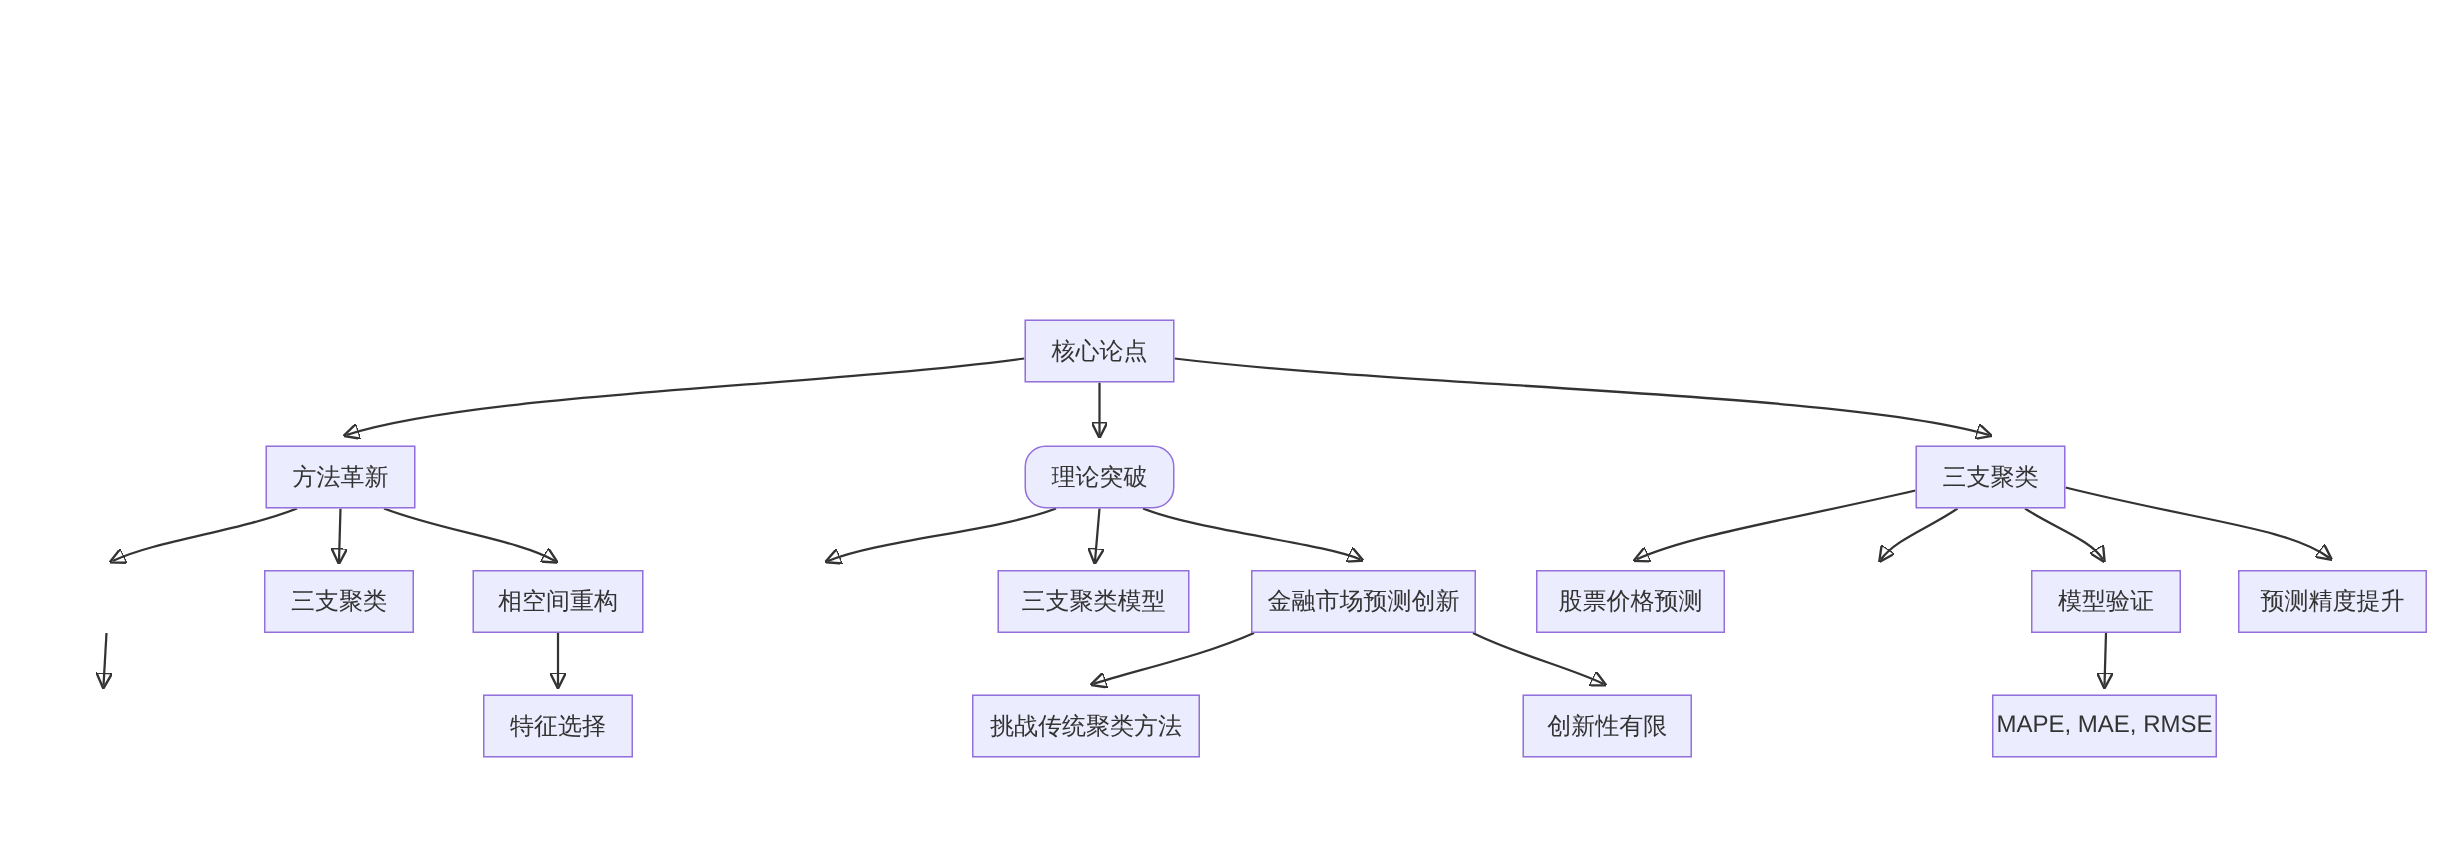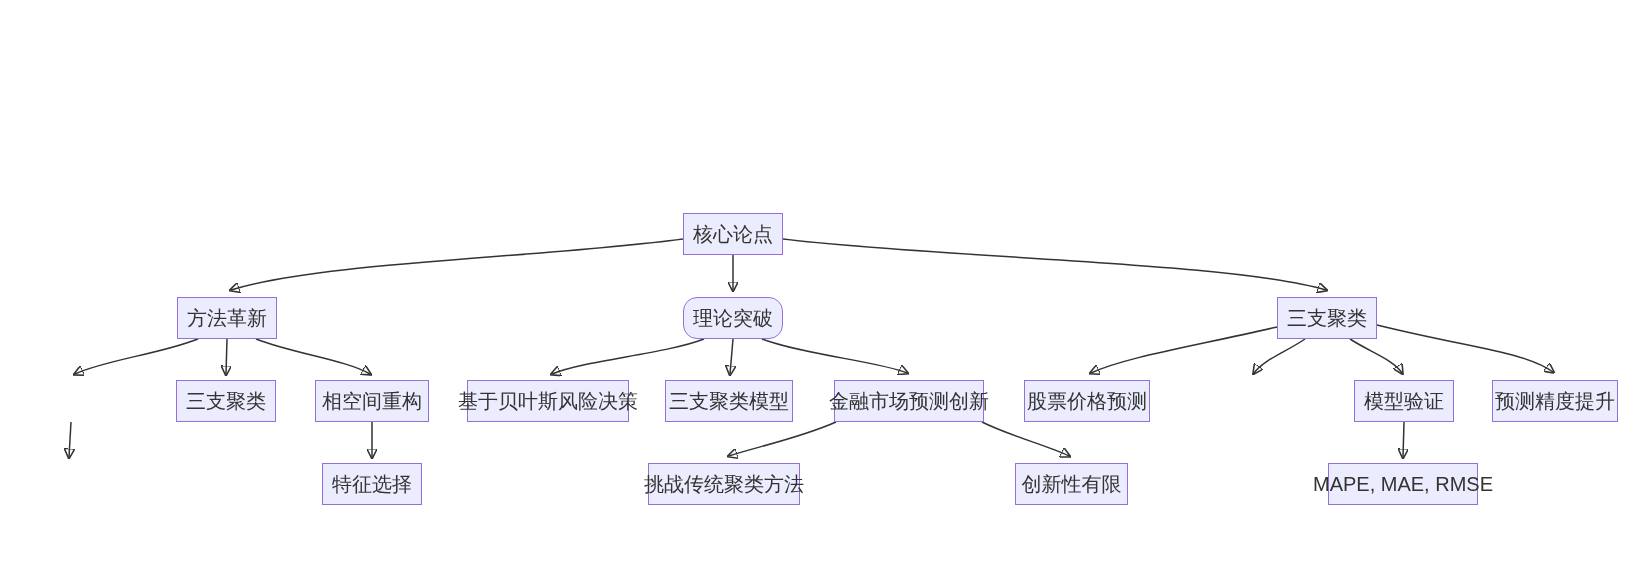--- a/index.html
+++ b/index.html
@@ -30,21 +30,21 @@
   }
   .node {
     position: absolute;
     height: 42px;
     box-sizing: border-box;
     background: #ECECFF;
     border: 1px solid #9370DB;
     display: flex;
     align-items: center;
     justify-content: center;
-    font-size: 20px;
+    font-size: 16px;
     color: #333333;
     white-space: nowrap;
     text-align: center;
   }
 </style>
 </head>
 <body>
 
 <div class="canvas">
 
@@ -82,21 +82,20 @@
   </svg>
 
   <div class="node" style="left:683px; top:213px; width:100px;">核心论点</div>
 
   <div class="node" style="left:177px; top:297px; width:100px;">方法革新</div>
   <div class="node" style="left:683px; top:297px; width:100px;border-radius:14px;">理论突破</div>
   <div class="node" style="left:1277px; top:297px; width:100px;">三支聚类</div>
 
   <div class="node" style="left:176px; top:380px; width:100px;">三支聚类</div>
   <div class="node" style="left:315px; top:380px; width:114px;">相空间重构</div>
-  <div class="node" style="left:467px; top:380px; width:162px;">基于贝叶斯风险决策</div>
   <div class="node" style="left:665px; top:380px; width:128px;">三支聚类模型</div>
   <div class="node" style="left:834px; top:380px; width:150px;">金融市场预测创新</div>
   <div class="node" style="left:1024px; top:380px; width:126px;">股票价格预测</div>
   <div class="node" style="left:1354px; top:380px; width:100px;">模型验证</div>
   <div class="node" style="left:1492px; top:380px; width:126px;">预测精度提升</div>
 
   <div class="node" style="left:322px; top:463px; width:100px;font-family:Liberation Mono, monospace;">特征选择</div>
   <div class="node" style="left:648px; top:463px; width:152px;">挑战传统聚类方法</div>
   <div class="node" style="left:1015px; top:463px; width:113px;">创新性有限</div>
   <div class="node" style="left:1328px; top:463px; width:150px;">MAPE, MAE, RMSE</div>

